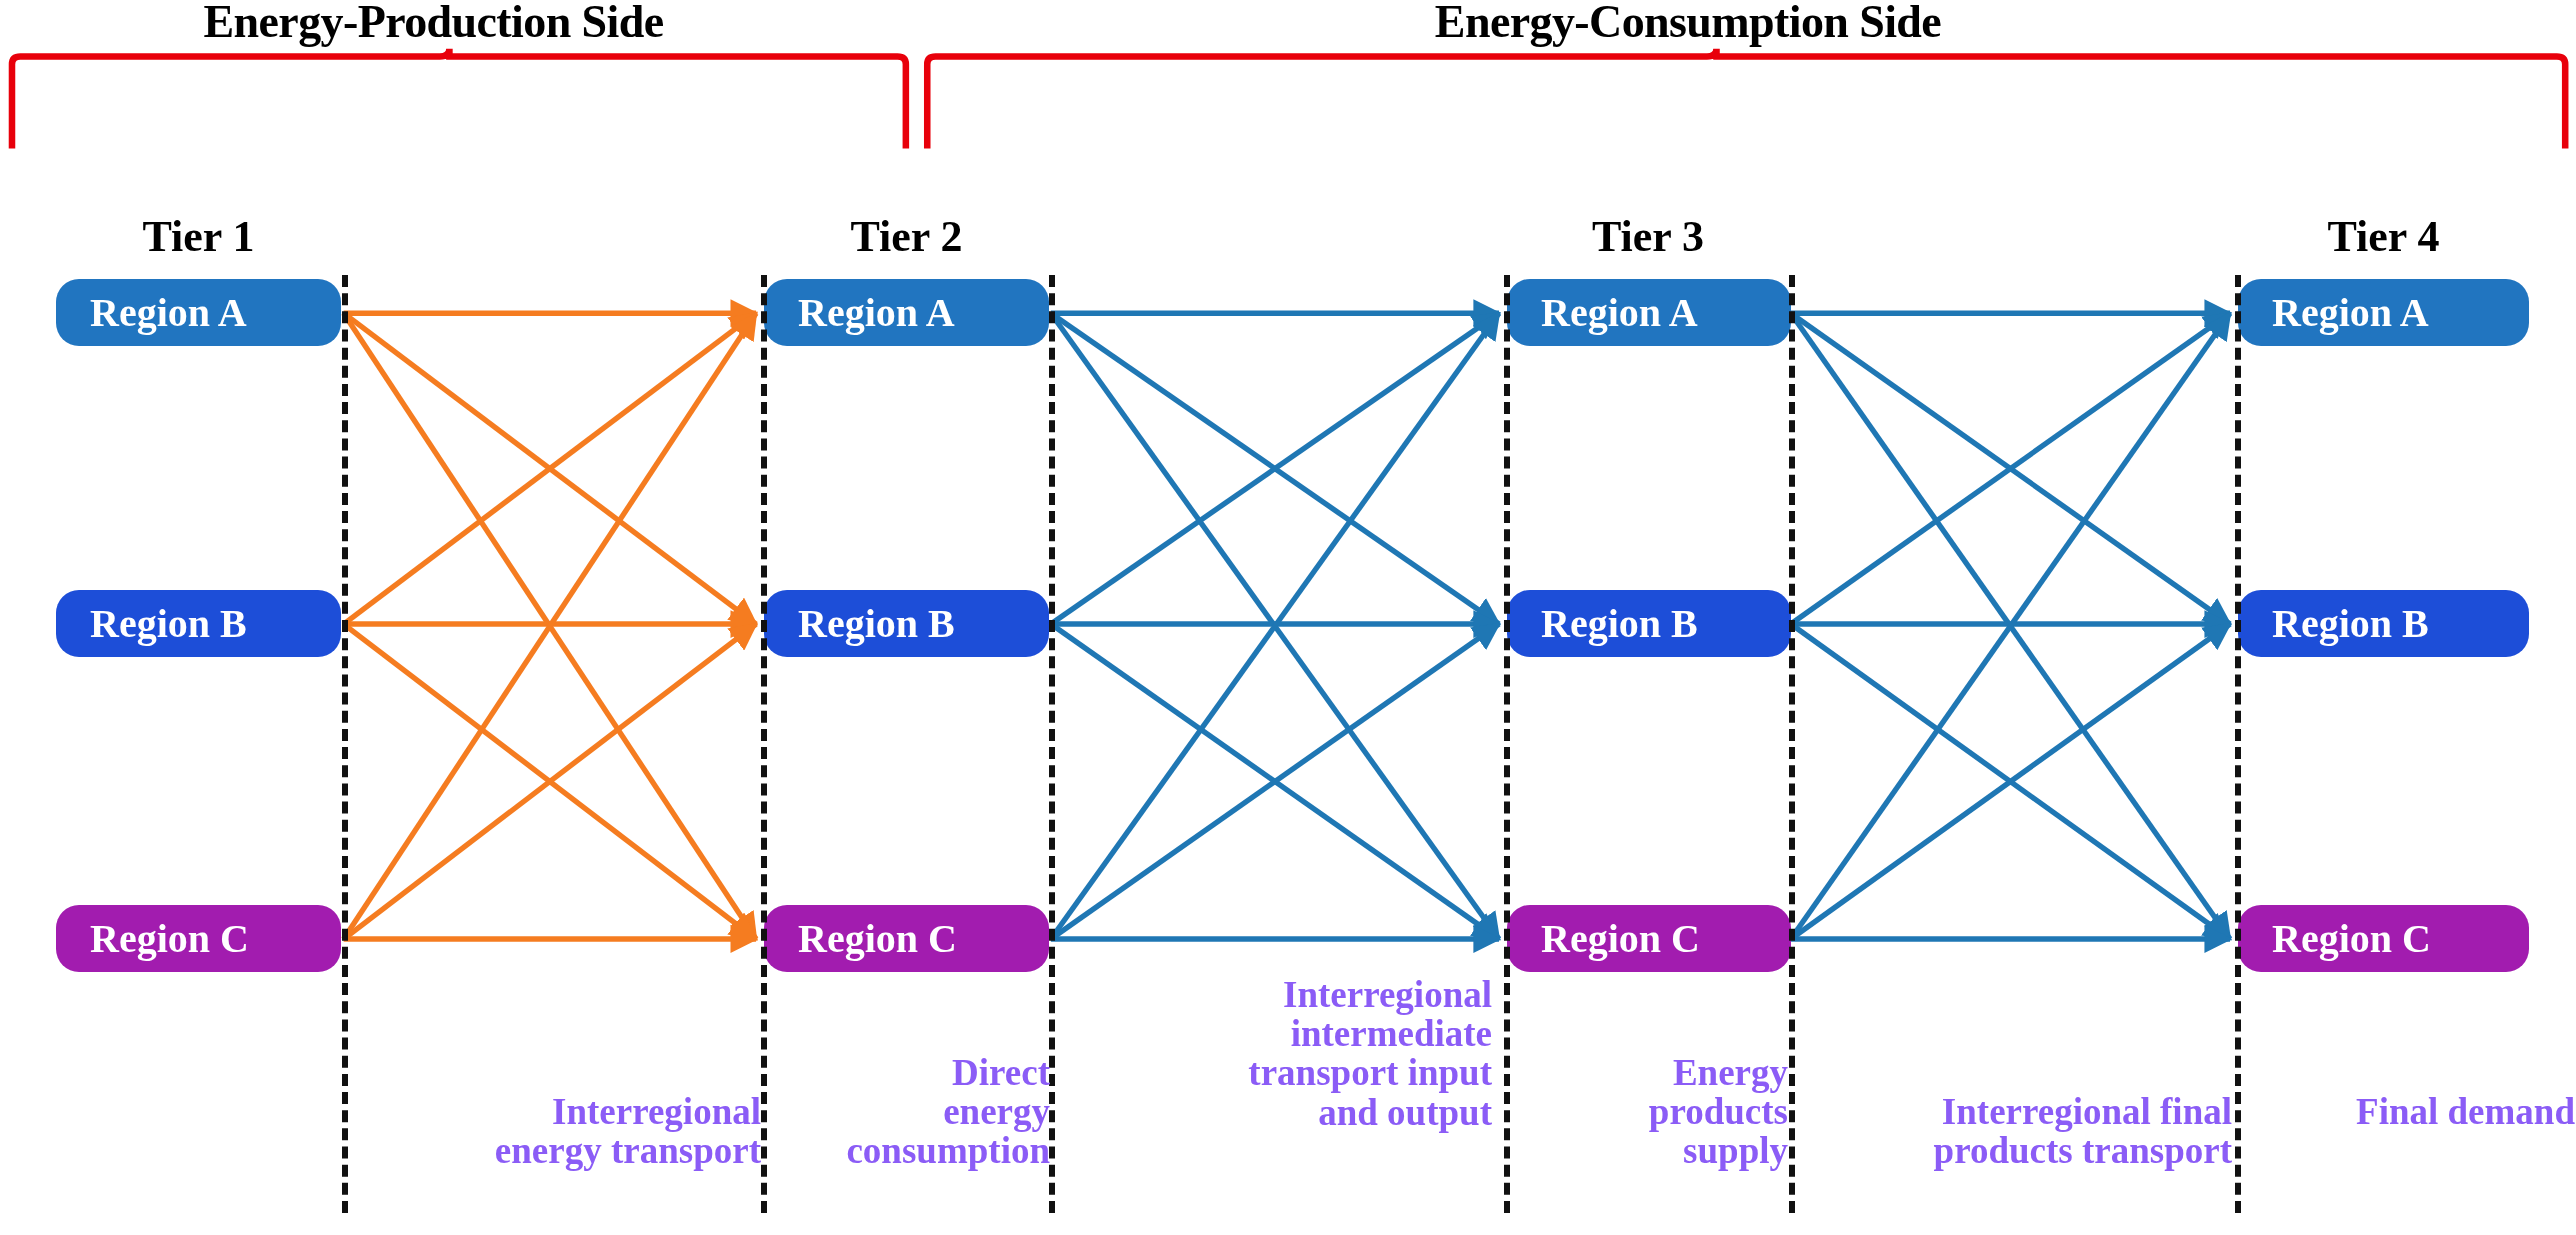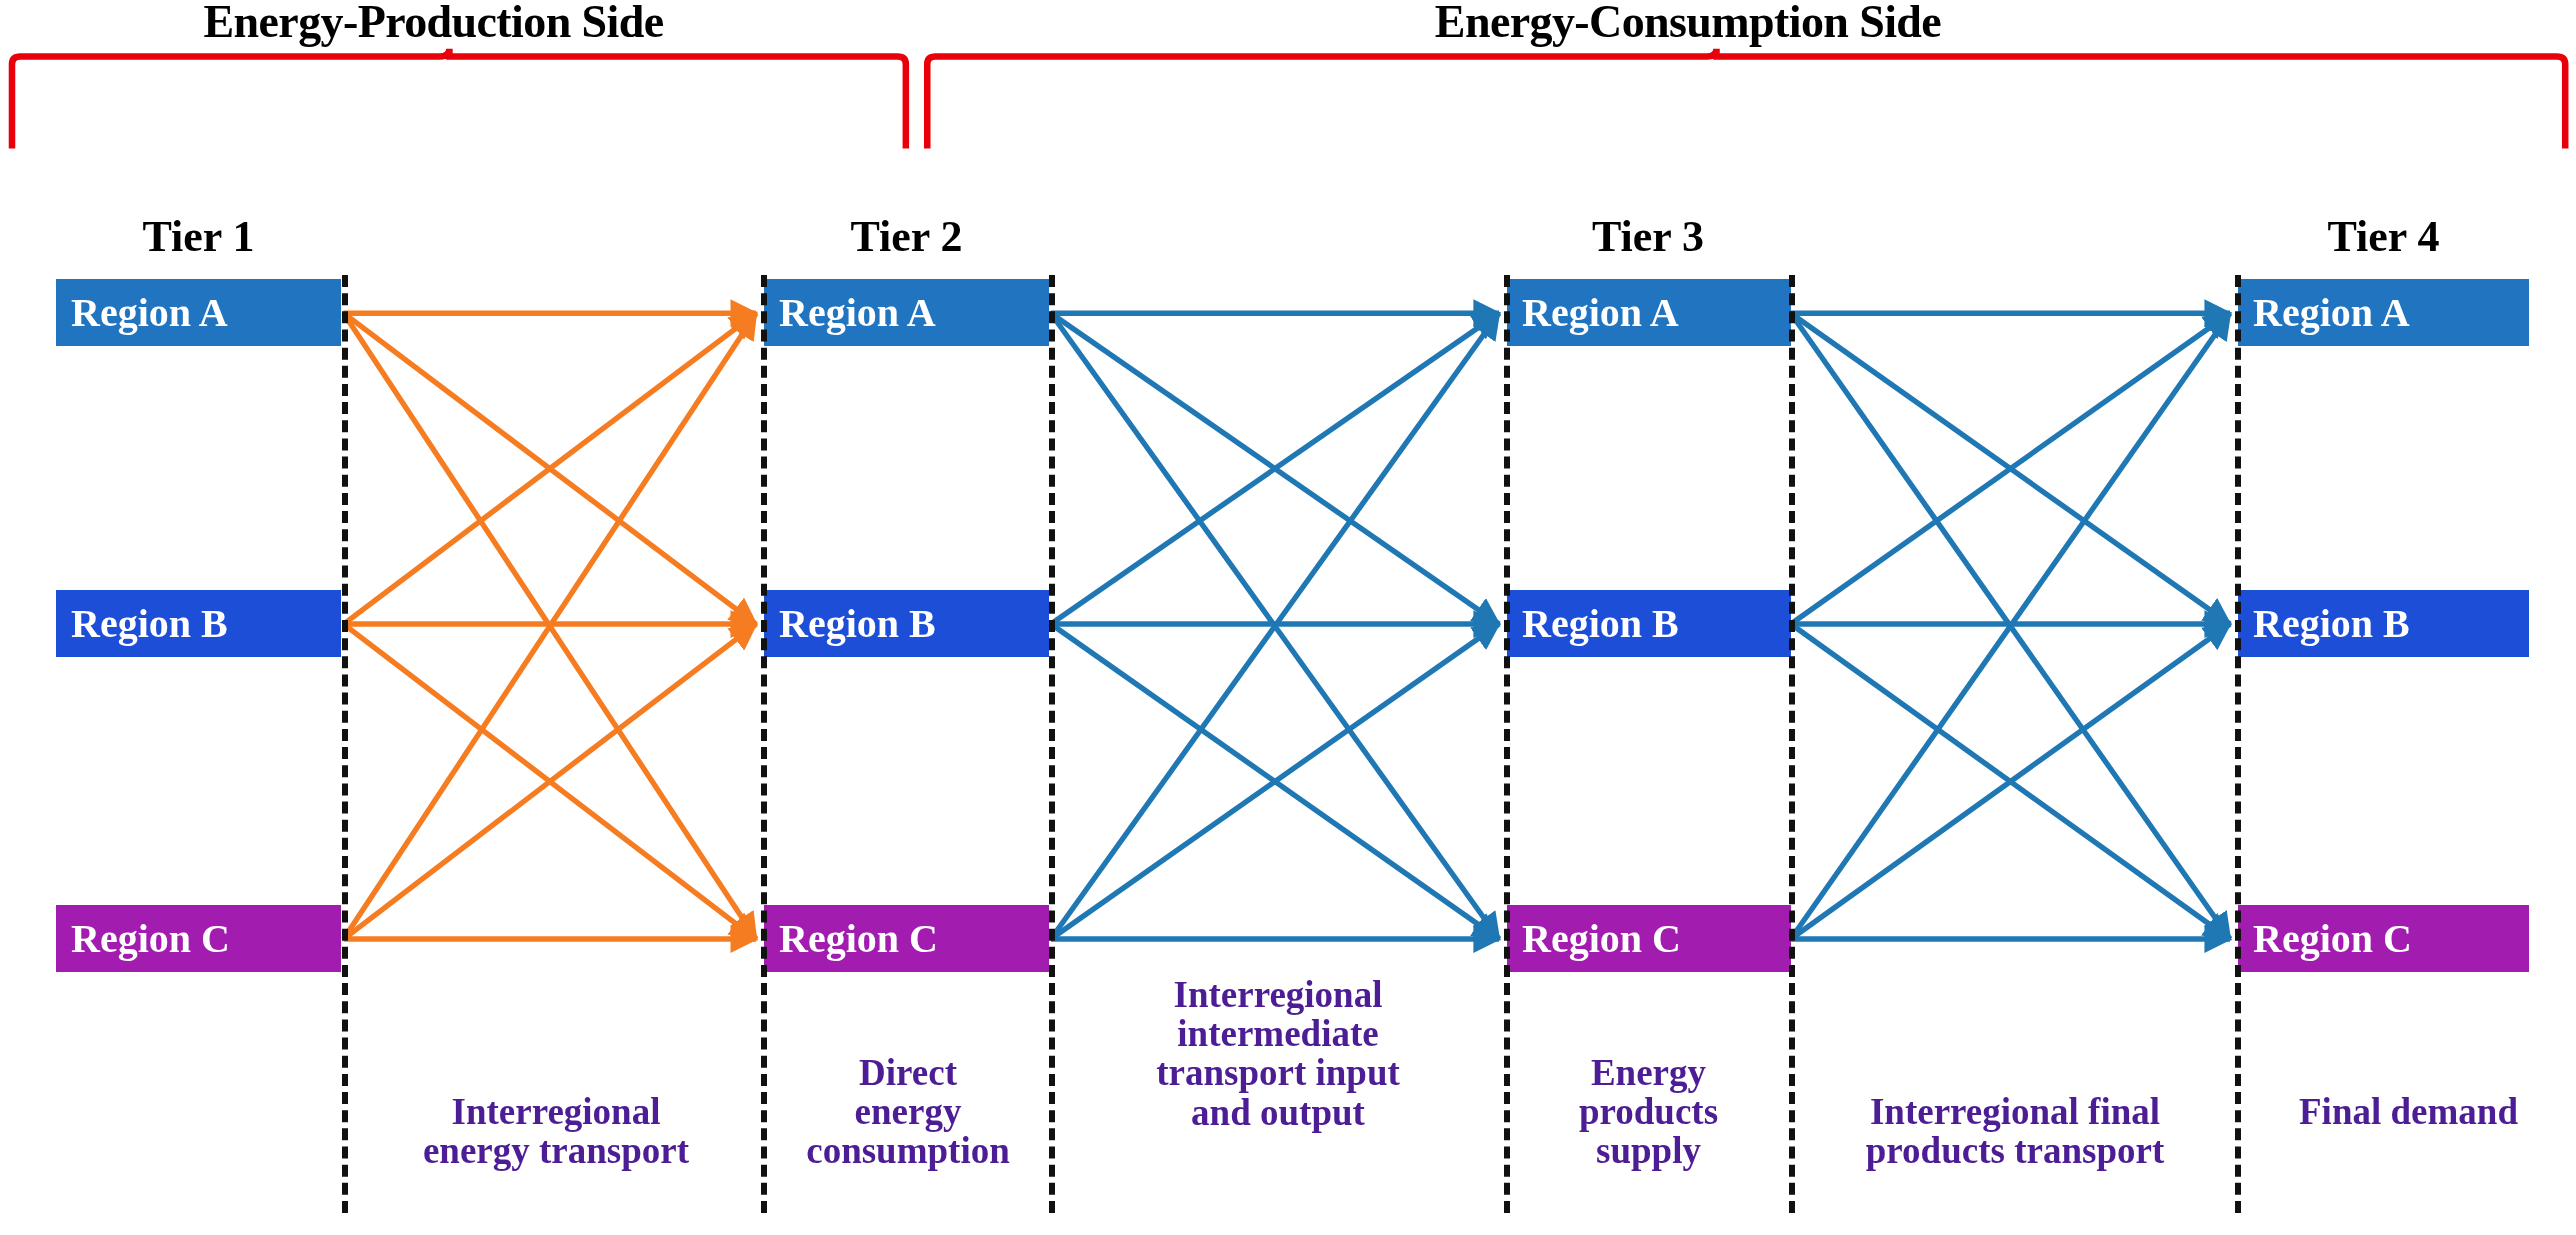--- a/index.html
+++ b/index.html
@@ -11,29 +11,29 @@
   .side-title{position:absolute;font-weight:bold;font-size:46px;color:#000;
               white-space:nowrap;text-align:center;letter-spacing:-0.6px;}
   #side-prod{left:83px;top:-4.8px;width:701px;}
   #side-cons{left:1284px;top:-4.8px;width:808px;}
 
   .tier-title{position:absolute;font-weight:bold;font-size:44px;color:#000;
               text-align:center;white-space:nowrap;top:211px;}
 
   .region-box{position:absolute;display:flex;align-items:center;
               color:#fff;font-weight:bold;font-size:40px;
-              box-sizing:border-box;padding-left:15px;letter-spacing:0px;}
+              box-sizing:border-box;padding-left:34px;letter-spacing:0px;border-radius:23px;}
   .rb-A{background:#2175C0;}
   .rb-B{background:#1d4ed8;}
   .rb-C{background:#a21caf;}
 
   .dash-line{position:absolute;width:0;border-left:6.5px dashed #111;}
 
-  .foot-label{position:absolute;font-weight:bold;font-size:37px;color:#4c1d95;
-              text-align:center;line-height:1.06;}
+  .foot-label{position:absolute;font-weight:bold;font-size:37px;color:#8b5cf6;
+              text-align:right;line-height:1.06;}
 </style>
 </head>
 <body>
 
 <div class="canvas">
 
   <svg class="layer" viewBox="0 0 4334 2078" width="2576" height="1235">
     <g fill="none" stroke="#E8000B" stroke-width="11" stroke-linecap="butt">
 
       <path d="M 20 250 L 20 108 Q 20 95 34 95 L 740 95 Q 756 95 756 82 L 756 95

